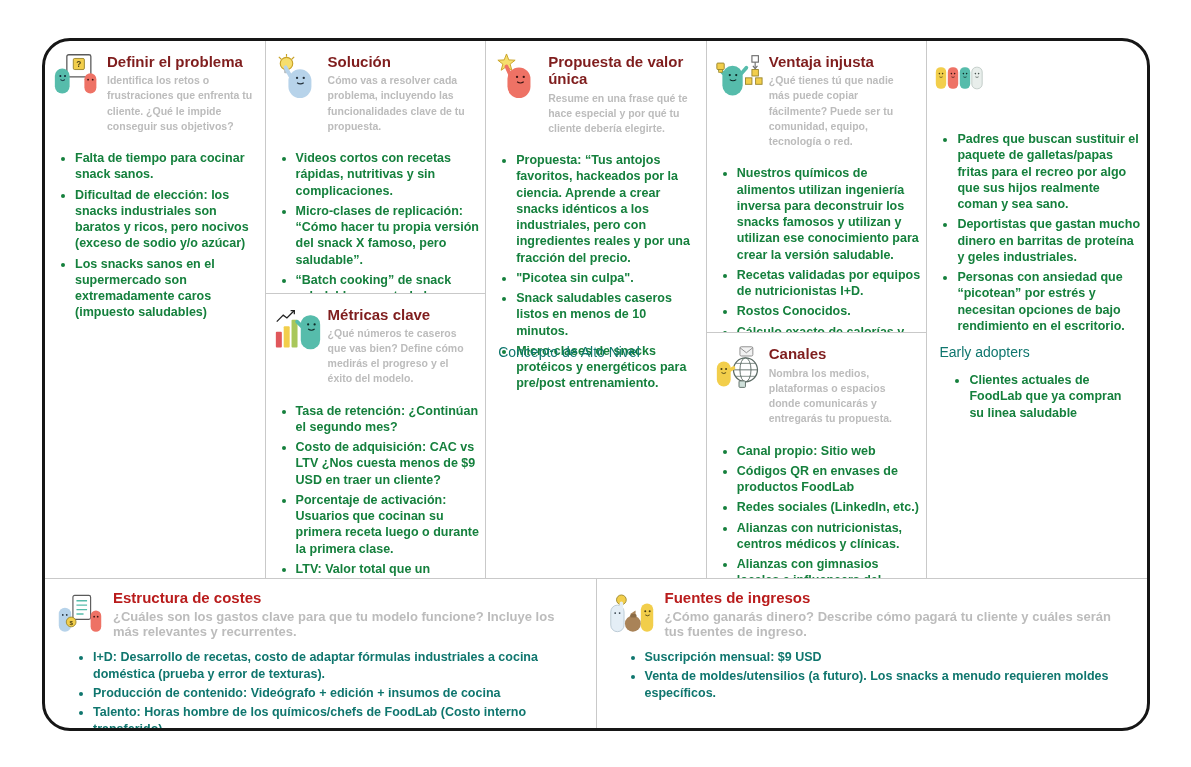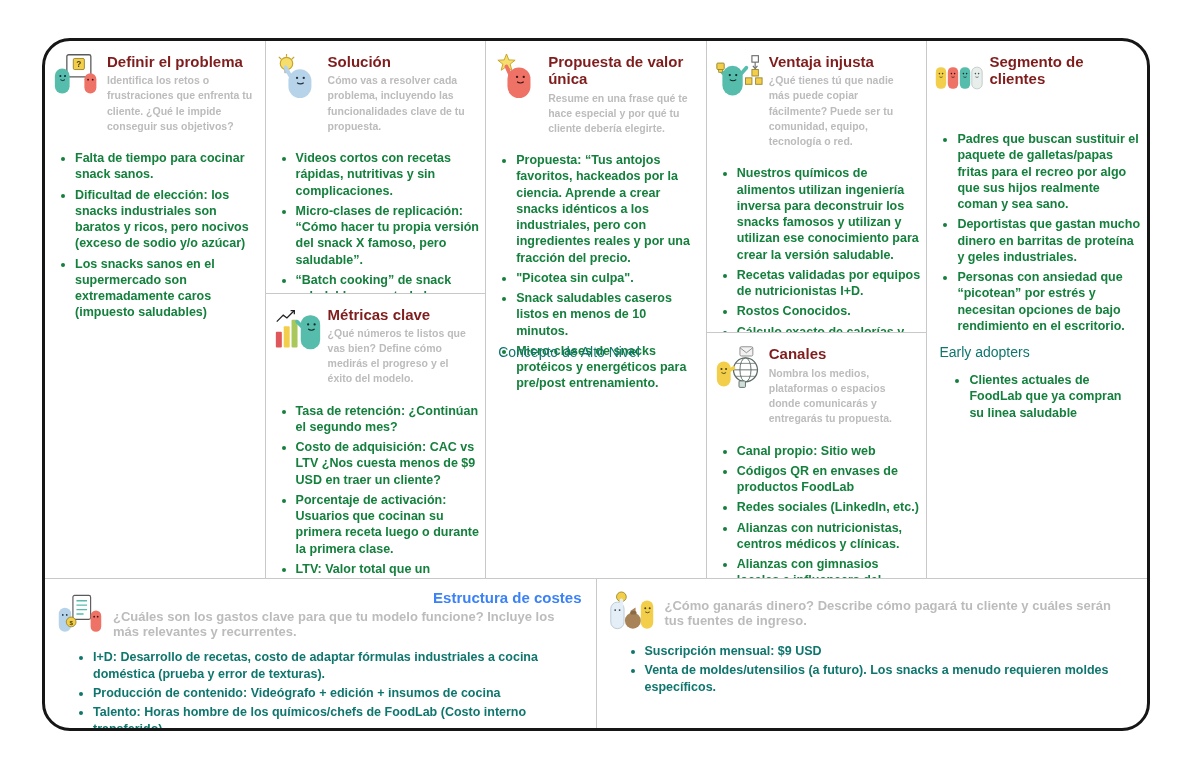--- a/index.html
+++ b/index.html
@@ -27,21 +27,21 @@
 
   .floating{position:absolute;left:0;right:0;top:303px;padding:0 10px 0 12px;}
   .plain-title{font-size:14px;font-weight:400;color:#0f766e;}
   .floating ul.bullets{margin-top:12px;}
 
   .bottom-row{display:flex;height:149px;}
   .bcol{flex:1 1 0;border-right:1px solid #c9c9c9;box-sizing:border-box;padding:10px 14px 0 12px;overflow:hidden;}
   .bcol:last-child{border-right:none;}
   .b-header{display:flex;align-items:center;gap:10px;}
   .b-icon{width:46px;height:44px;flex:0 0 46px;}
-  .b-title{font-size:15px;font-weight:bold;color:#3b82f6;text-align:right;}
+  .b-title{font-size:15px;font-weight:bold;color:#b91c1c;}
   .b-sub{font-size:13px;font-weight:600;color:#bcbcbc;margin-top:3px;}
   ul.bullets-b{margin:10px 4px 0 18px;padding-left:18px;font-size:12.5px;font-weight:600;color:#0f766e;line-height:1.35;}
   ul.bullets-b li{margin-bottom:2px;}
 </style>
 </head>
 <body>
 
 <div class="canvas">
 
   <div class="top-row">
@@ -107,21 +107,21 @@
             <rect x="10.5" y="21" width="6.5" height="23" rx="1" fill="#F2CE4B"></rect>
             <rect x="19" y="14" width="6.5" height="30" rx="1" fill="#A9C75B"></rect>
             <rect x="29" y="9" width="21" height="37" rx="10" fill="#56BCAB"></rect>
             <path d="M31 22 L25 16" stroke="#56BCAB" stroke-width="4" stroke-linecap="round"></path>
             <circle cx="37" cy="19" r="1.2" fill="#0e2a26"></circle>
               <circle cx="44" cy="19" r="1.2" fill="#0e2a26"></circle>
             <path d="M37 24 q3.5 2.5 7 0" stroke="#0e2a26" stroke-width="1.1" fill="none"></path>
           </svg>
           <div class="sec-head-text">
             <div class="sec-title">Métricas clave</div>
-            <div class="sec-sub">¿Qué números te listos que vas bien? Define cómo medirás el progreso y el éxito del modelo.</div>
+            <div class="sec-sub">¿Qué números te caseros que vas bien? Define cómo medirás el progreso y el éxito del modelo.</div>
           </div>
         </div>
         <ul class="bullets">
             <li>Tasa de retención: ¿Continúan el segundo mes?</li>
             <li>Costo de adquisición: CAC vs LTV ¿Nos cuesta menos de $9 USD en traer un cliente?</li>
             <li>Porcentaje de activación: Usuarios que cocinan su primera receta luego o durante la primera clase.</li>
             <li>LTV: Valor total que un suscriptor aporta durante su permanencia en la plataforma</li>
           </ul>
       </div>
     </div>
@@ -229,21 +229,20 @@
           <rect x="31" y="13" width="13" height="27" rx="6" fill="#56BCAB"></rect>
           <circle cx="35.5" cy="21" r="1" fill="#0e2a26"></circle>
             <circle cx="39.5" cy="21" r="1" fill="#0e2a26"></circle>
           <path d="M35.5 25 q2 1.6 4 0" stroke="#0e2a26" stroke-width="0.9" fill="none"></path>
           <rect x="46" y="13" width="13" height="27" rx="6" fill="#E8EEEB" stroke="#b9c4bf" stroke-width="1"></rect>
           <circle cx="50.5" cy="21" r="1" fill="#49534f"></circle>
             <circle cx="54.5" cy="21" r="1" fill="#49534f"></circle>
           <path d="M50.5 25 q2 1.6 4 0" stroke="#49534f" stroke-width="0.9" fill="none"></path>
         </svg>
         <div class="sec-head-text">
-          <div class="sec-title">Segmento de clientes</div>
         </div>
       </div>
       <ul class="bullets">
           <li>Padres que buscan sustituir el paquete de galletas/papas fritas para el recreo por algo que sus hijos realmente coman y sea sano.</li>
           <li>Deportistas que gastan mucho dinero en barritas de proteína y geles industriales.</li>
           <li>Personas con ansiedad que “picotean” por estrés y necesitan opciones de bajo rendimiento en el escritorio.</li>
         </ul>
       <div class="floating">
         <div class="plain-title">Early adopters</div>
         <ul class="bullets">
@@ -294,20 +293,21 @@
             <circle cx="12" cy="21" r="1" fill="#36424c"></circle>
           <path d="M24 22 l6 -4 l0 4 z" fill="#A98358"></path>
           <ellipse cx="27" cy="33" rx="9" ry="9" fill="#A98358"></ellipse>
           <rect x="24" y="22" width="7" height="4" rx="1.5" fill="#8a6a45"></rect>
           <rect x="36" y="10" width="14" height="32" rx="7" fill="#F2CE4B"></rect>
           <circle cx="41" cy="19" r="1.1" fill="#4a3f12"></circle>
             <circle cx="46" cy="19" r="1.1" fill="#4a3f12"></circle>
           <path d="M41 23 q2.5 2 5 0" stroke="#4a3f12" stroke-width="1" fill="none"></path>
         </svg>
         <div>
+          <div class="b-title">Fuentes de ingresos</div>
           <div class="b-sub">¿Cómo ganarás dinero? Describe cómo pagará tu cliente y cuáles serán tus fuentes de ingreso.</div>
         </div>
       </div>
       <ul class="bullets-b">
           <li>Suscripción mensual: $9 USD</li>
           <li>Venta de moldes/utensilios (a futuro). Los snacks a menudo requieren moldes específicos.</li>
         </ul>
     </div>
   </div>
 </div>

